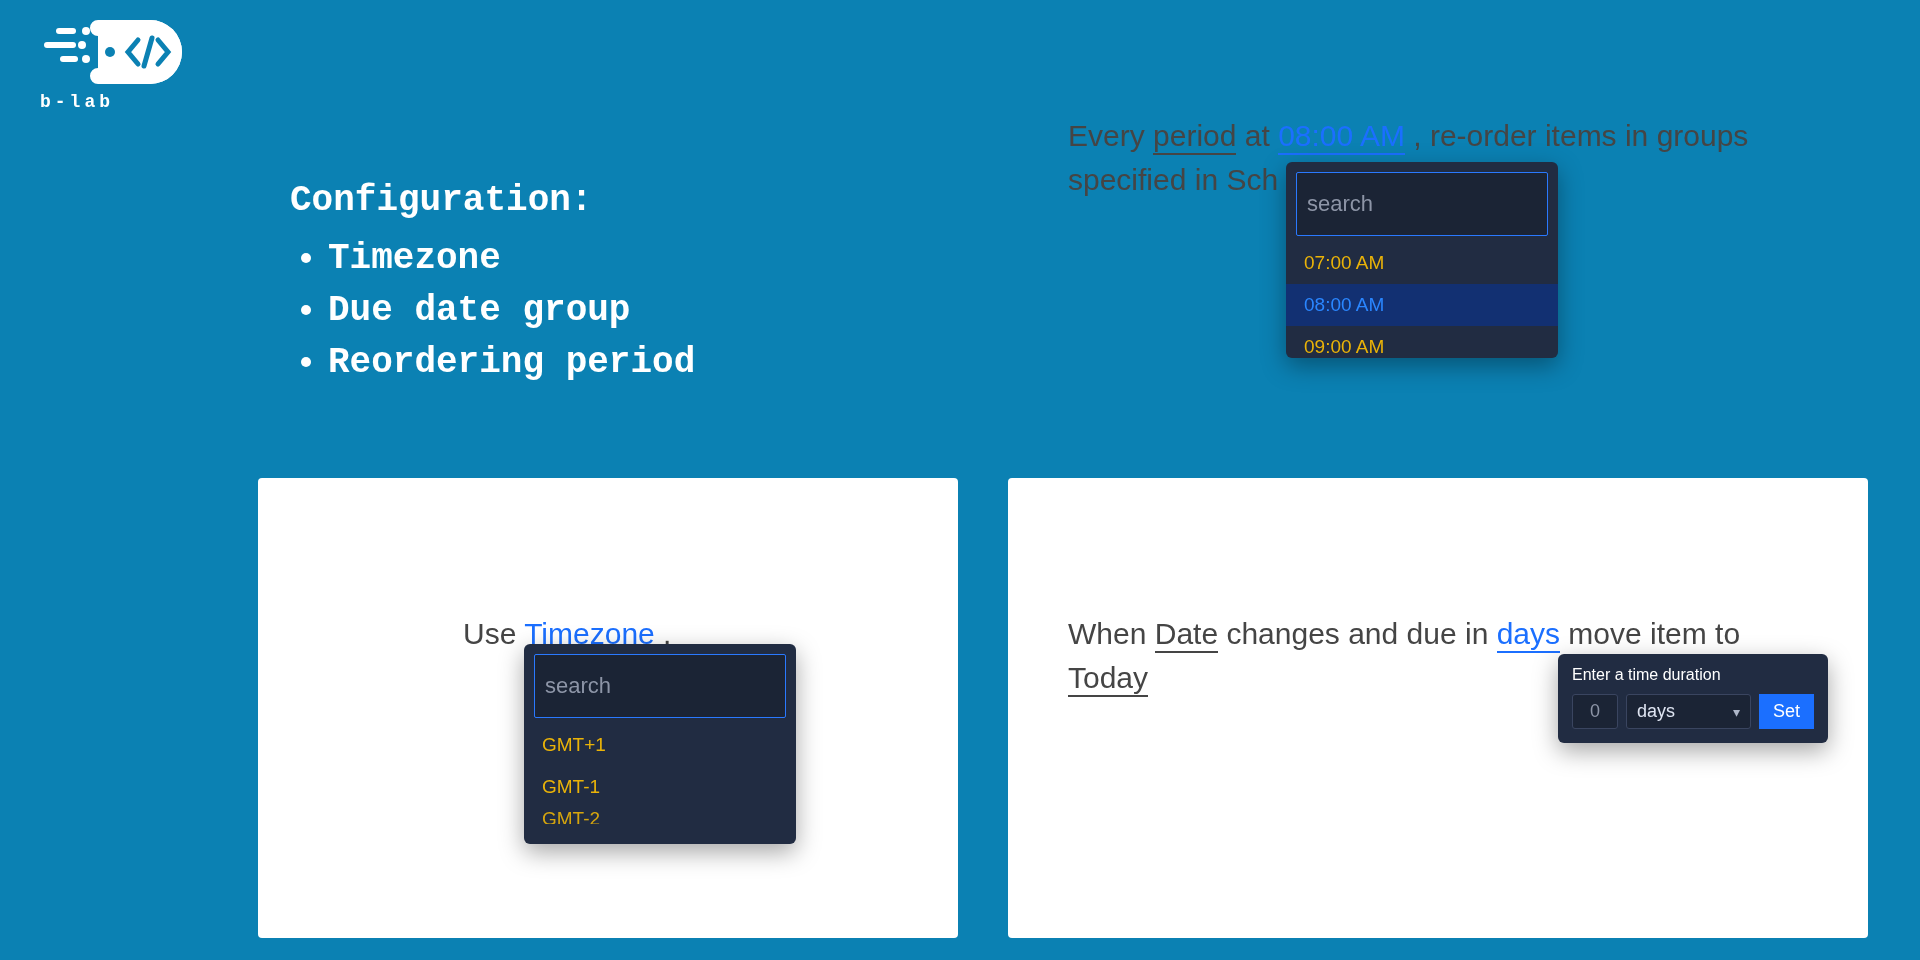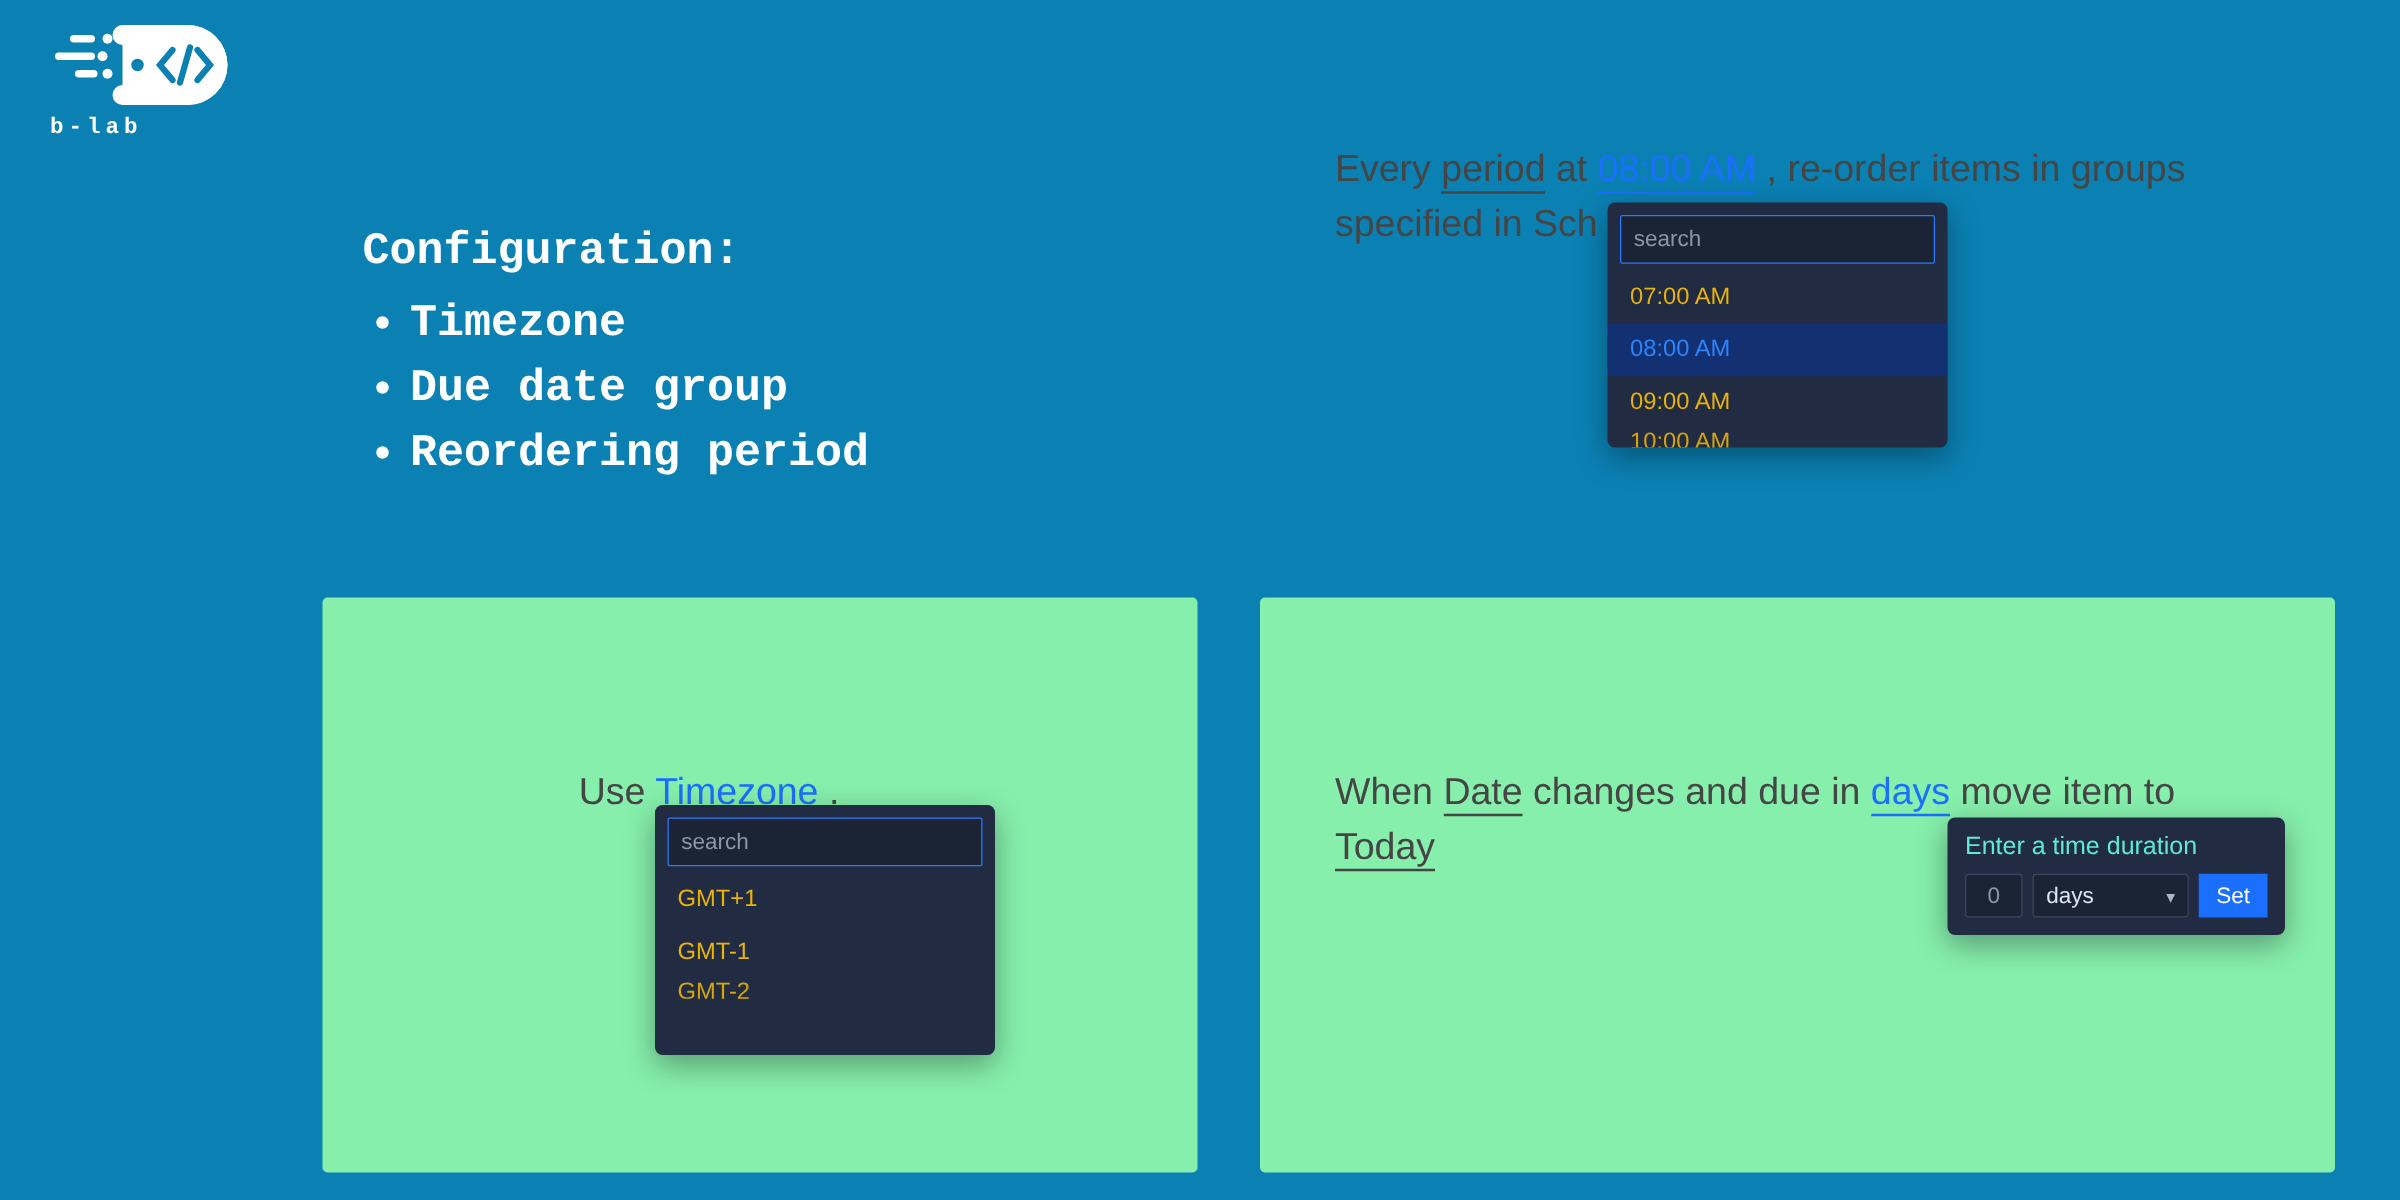--- a/index.html
+++ b/index.html
@@ -43,21 +43,21 @@
   .config ul {
     list-style: disc;
     padding-left: 38px;
     font-size: 36px;
     line-height: 1.45;
   }
 
   
   .panel {
     position: absolute;
-    background: #86efac;
+    background: #ffffff;
     border-radius: 4px;
   }
   .panel-text {
     font-size: 30px;
     color: #454545;
     line-height: 1.45;
   }
   .ul-word {
     border-bottom: 2px solid #454545;
     padding-bottom: 1px;
@@ -104,22 +104,22 @@
     box-shadow: 0 8px 24px rgba(0,0,0,0.35);
     overflow: hidden;
     color: #dfe5f2;
   }
   .dropdown .search-wrap { padding: 10px 10px 6px 10px; }
   .dropdown .search {
     width: 100%;
     background: #1b2435;
     border: 1px solid #2a79ff;
     color: #cfd6e4;
-    font-size: 18px;
-    padding: 8px 10px;
+    font-size: 22px;
+    padding: 18px 10px;
     border-radius: 2px;
     outline: none;
   }
   .dropdown .search::placeholder { color: #8d95a7; }
   .dropdown .opt {
     padding: 10px 18px;
     font-size: 19px;
     color: #eab308;
     cursor: pointer;
   }
@@ -138,21 +138,21 @@
     position: absolute;
     top: 654px;
     left: 1558px;
     width: 270px;
     background: #212c42;
     border-radius: 6px;
     box-shadow: 0 8px 24px rgba(0,0,0,0.35);
     padding: 12px 14px 14px 14px;
     color: #cfd6e4;
   }
-  .duration .label { font-size: 20px; color: #5eead4; margin-bottom: 10px; }
+  .duration .label { font-size: 16px; color: #ffffff; margin-bottom: 10px; }
   .duration .row { display: flex; gap: 8px; align-items: stretch; }
   .duration .num {
     width: 46px; text-align: center;
     background: #1b2435; border: 1px solid #3a4560; color: #8d95a7;
     font-size: 18px; border-radius: 3px;
   }
   .duration .sel {
     flex: 1;
     background: #1b2435; border: 1px solid #3a4560; color: #dfe5f2;
     font-size: 18px; border-radius: 3px;

